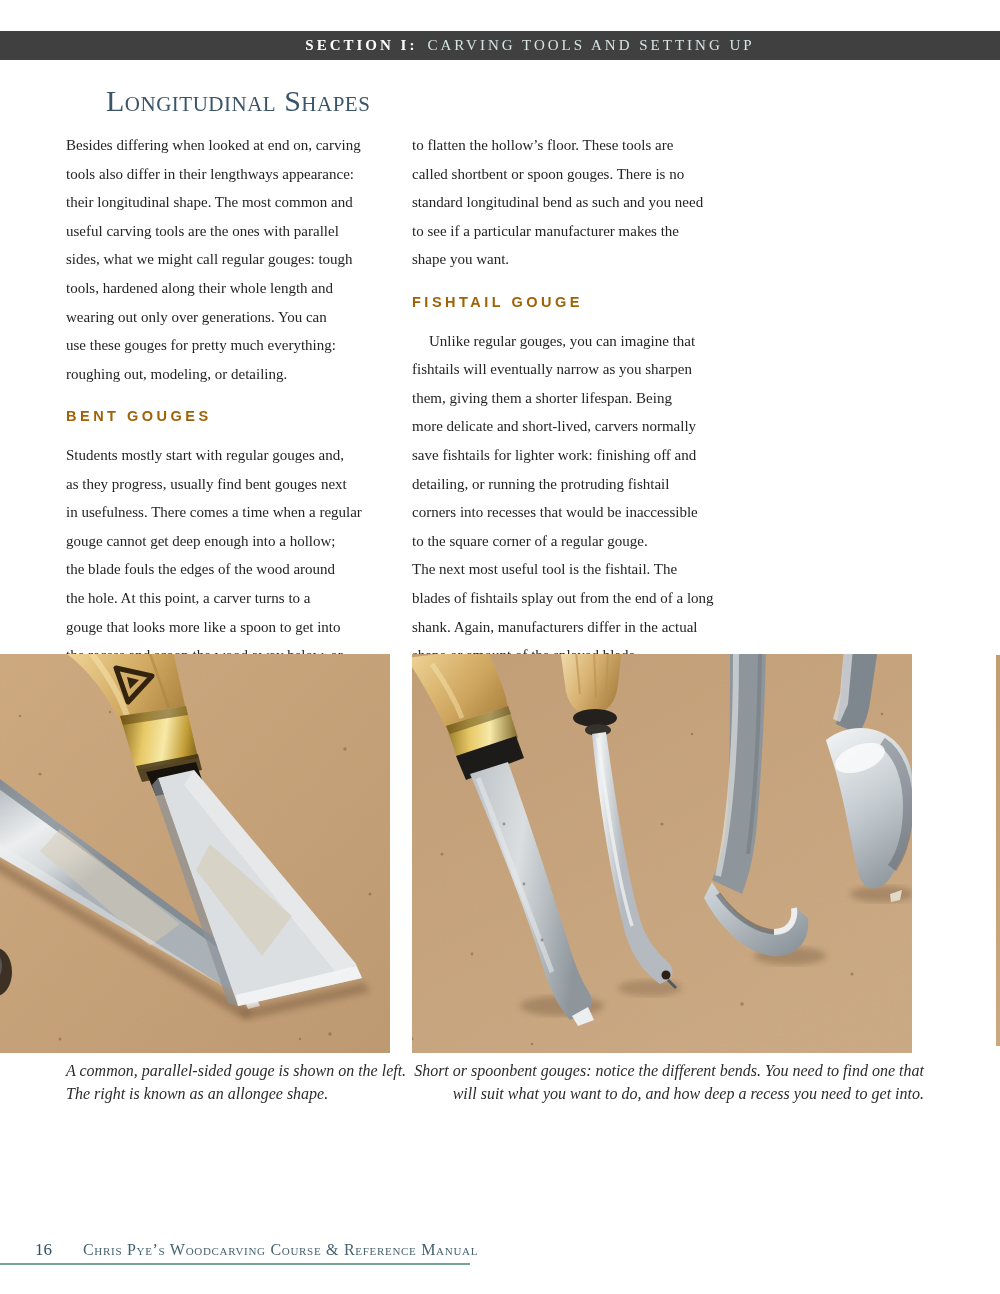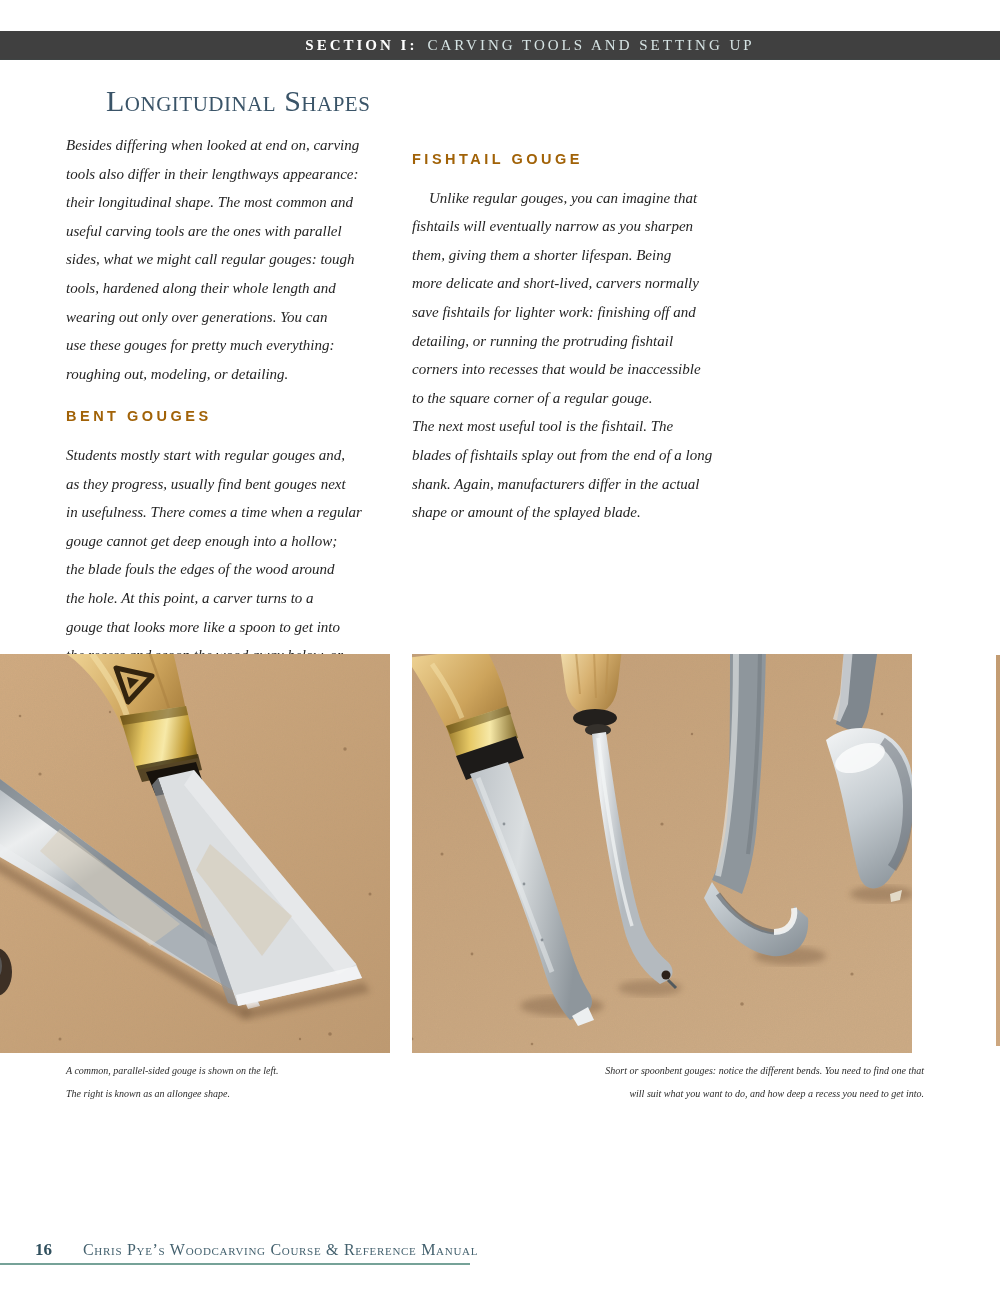--- a/index.html
+++ b/index.html
@@ -8,33 +8,33 @@
   .banner{position:absolute;left:0;top:31px;width:1000px;height:29px;background:#404040;
           border-bottom:1px solid rgba(60,90,90,0.18);display:flex;align-items:center;
           padding-left:60px;box-sizing:border-box;font-size:15px;letter-spacing:3px;justify-content:center;}
   .banner .prefix{color:#ffffff;font-weight:bold;margin-right:10px;white-space:nowrap;}
   .banner .rest{color:#d6e4e4;font-weight:normal;white-space:nowrap;}
   .page-title{position:absolute;left:66px;top:83px;font-size:30px;line-height:36px;
           font-variant:small-caps;color:#3a5468;letter-spacing:0.5px;margin-left:40px;}
   .col{position:absolute;top:131px;font-size:15px;line-height:28.6px;color:#242424;}
   .col-left{left:66px;width:344px;}
   .col-right{left:412px;width:356px;}
-  .pre{white-space:pre-line;font-style:italic;}
+  .pre{white-space:pre-line;}
   .indent{text-indent:17px;}
   .subhead{font-family:"Liberation Sans",sans-serif;font-weight:bold;font-size:14.5px;
           letter-spacing:3.5px;color:#a16207;margin:14px 0 10px 0;}
   .figure{position:absolute;top:654px;font-size:0;line-height:0;}
   .figure-left{left:0;}
   .figure-right{left:412px;}
-  .caption{position:absolute;top:1059px;font-style:italic;font-size:10px;line-height:23px;
+  .caption{position:absolute;top:1059px;font-style:italic;font-size:16px;line-height:23px;
           color:#2b2b2b;}
   .caption-left{left:66px;width:370px;}
   .caption-right{left:412px;width:512px;text-align:right;}
   .footer{position:absolute;left:35px;top:1240px;display:flex;align-items:baseline;color:#45626f;}
-  .footer .pnum{font-weight:bold;font-size:17px;color:#31505e;margin-right:15px;}
+  .footer .pnum{font-weight:normal;font-size:17px;color:#31505e;margin-right:15px;}
   .footer .btitle{font-variant:small-caps;font-size:16px;letter-spacing:0.7px;margin-left:16px;}
   .footer-rule{position:absolute;left:0;top:1263px;width:470px;height:2px;background:#76a298;}
   .page-edge{position:absolute;left:996px;top:655px;width:4px;height:391px;
           background:linear-gradient(#c39c72,#cda77f);}
 </style>
 </head>
 <body>
 
 <div class="page">
 
@@ -60,20 +60,25 @@
 as they progress, usually find bent gouges next
 in usefulness. There comes a time when a regular
 gouge cannot get deep enough into a hollow;
 the blade fouls the edges of the wood around
 the hole. At this point, a carver turns to a
 gouge that looks more like a spoon to get into
 the recess and scoop the wood away below, or</div>
   </div>
 
   <div class="col col-right">
+    <div class="pre">to flatten the hollow’s floor. These tools are
+called shortbent or spoon gouges. There is no
+standard longitudinal bend as such and you need
+to see if a particular manufacturer makes the
+shape you want.</div>
     <div class="subhead">FISHTAIL GOUGE</div>
     <div class="pre indent">Unlike regular gouges, you can imagine that
 fishtails will eventually narrow as you sharpen
 them, giving them a shorter lifespan. Being
 more delicate and short-lived, carvers normally
 save fishtails for lighter work: finishing off and
 detailing, or running the protruding fishtail
 corners into recesses that would be inaccessible
 to the square corner of a regular gouge.</div>
     <div class="pre">The next most useful tool is the fishtail. The

